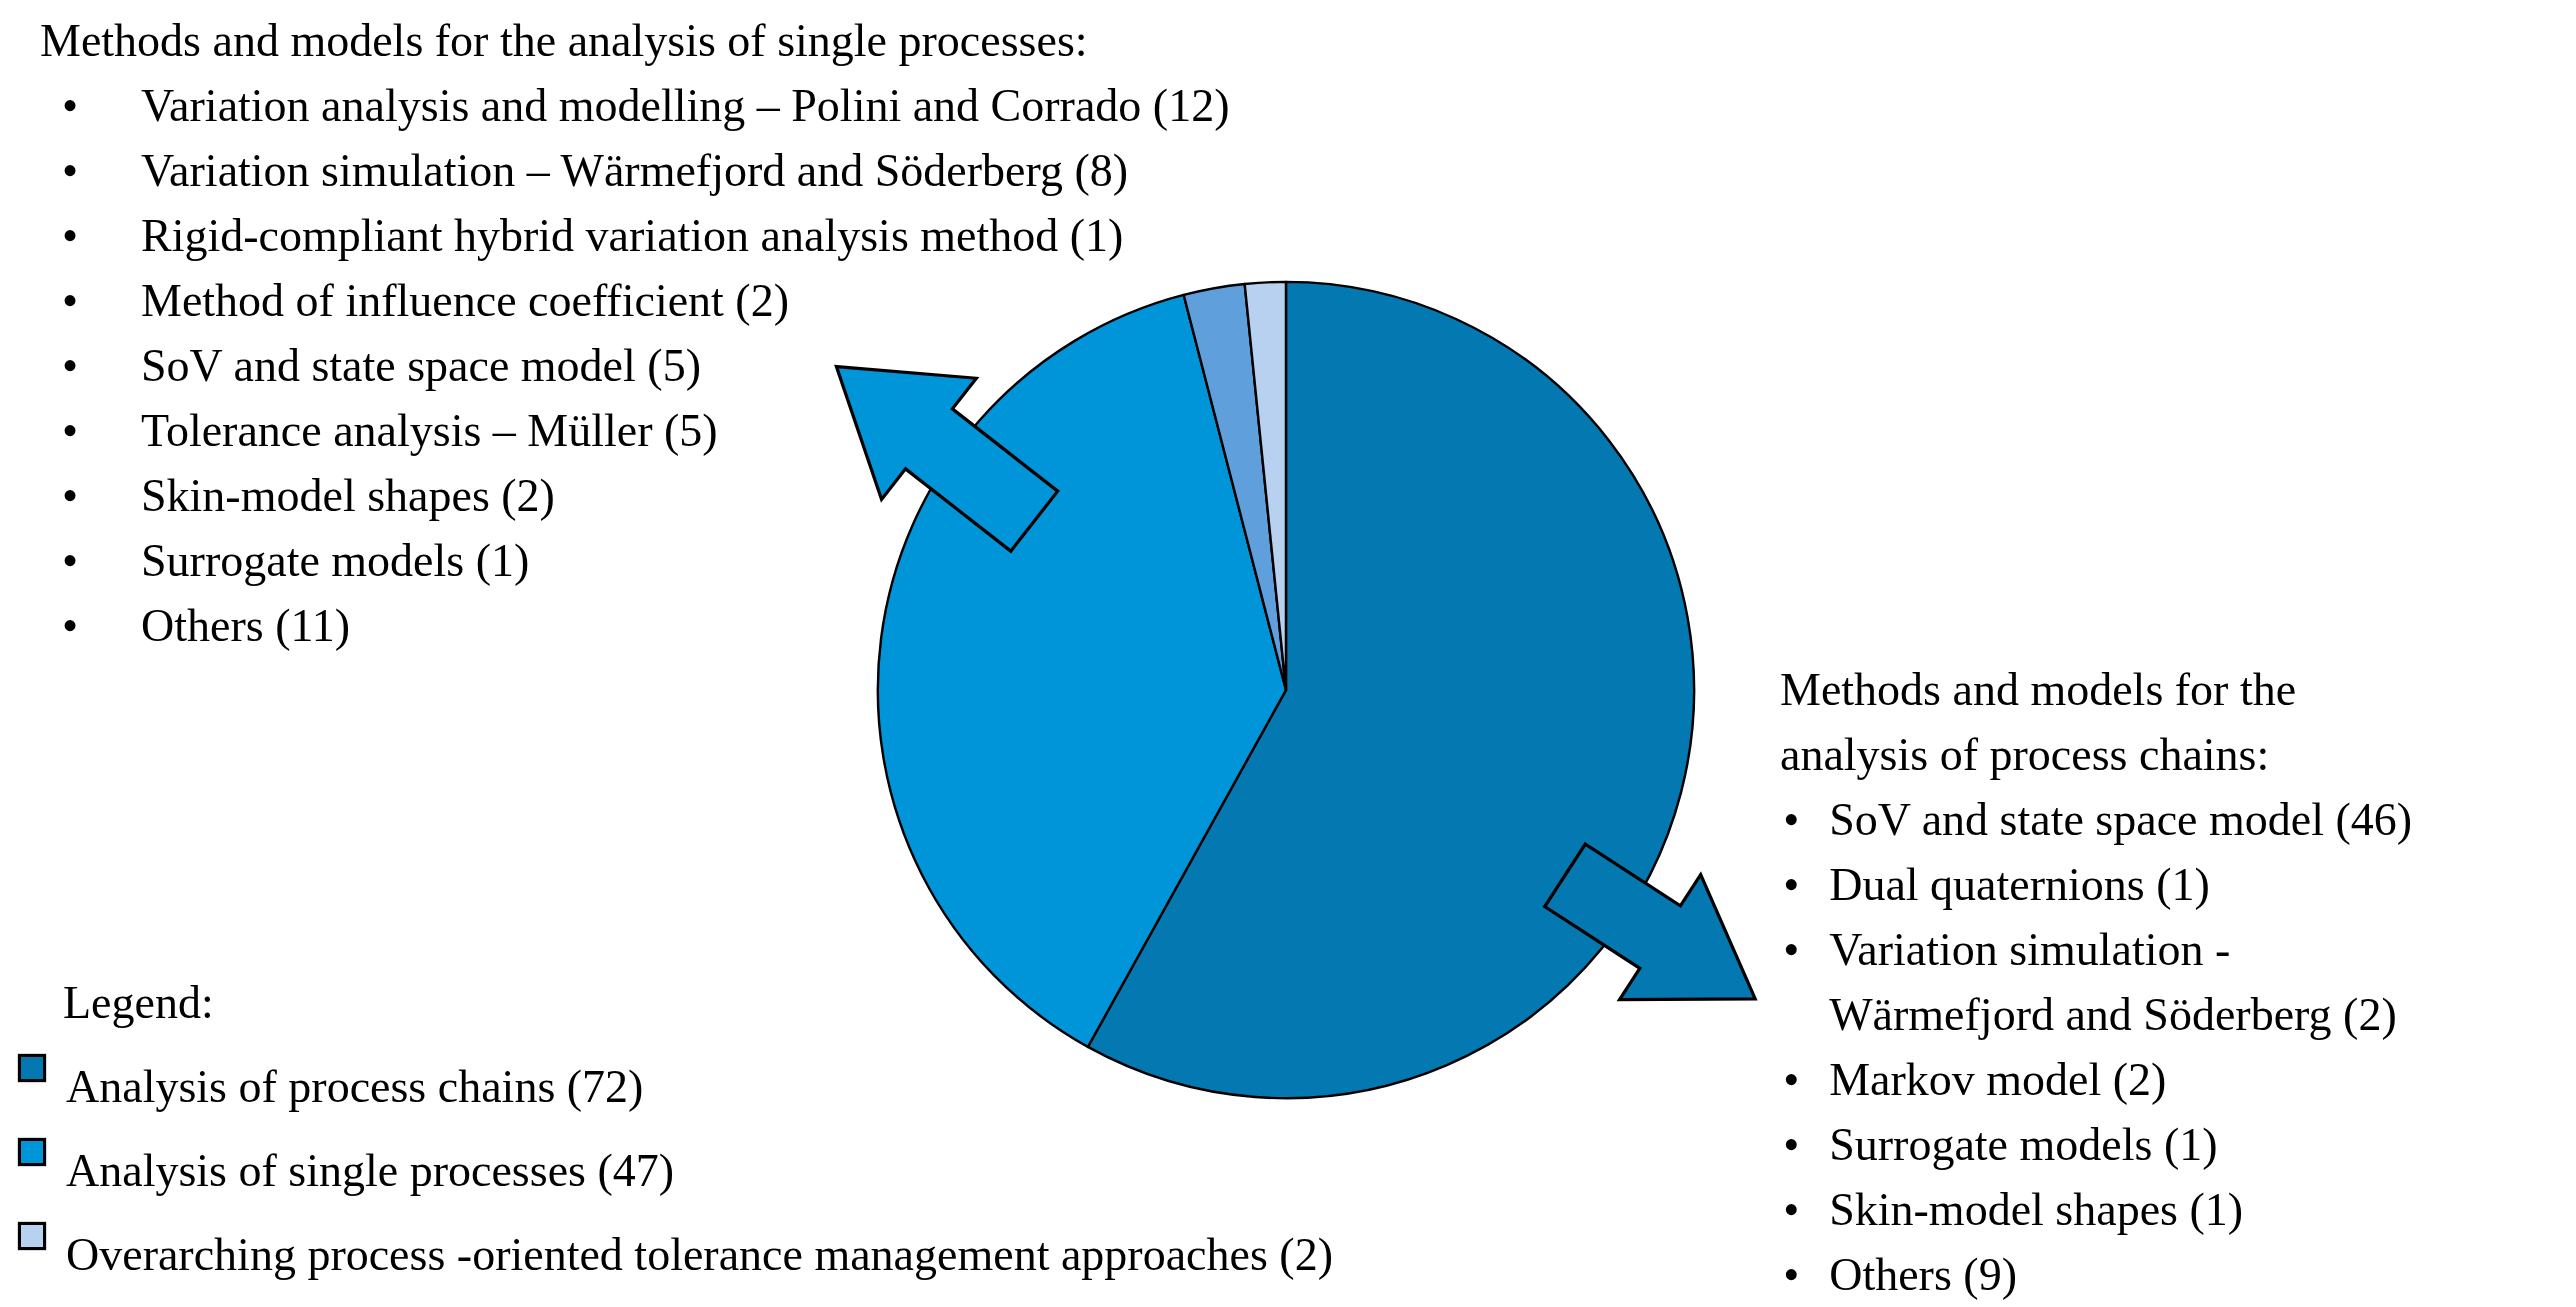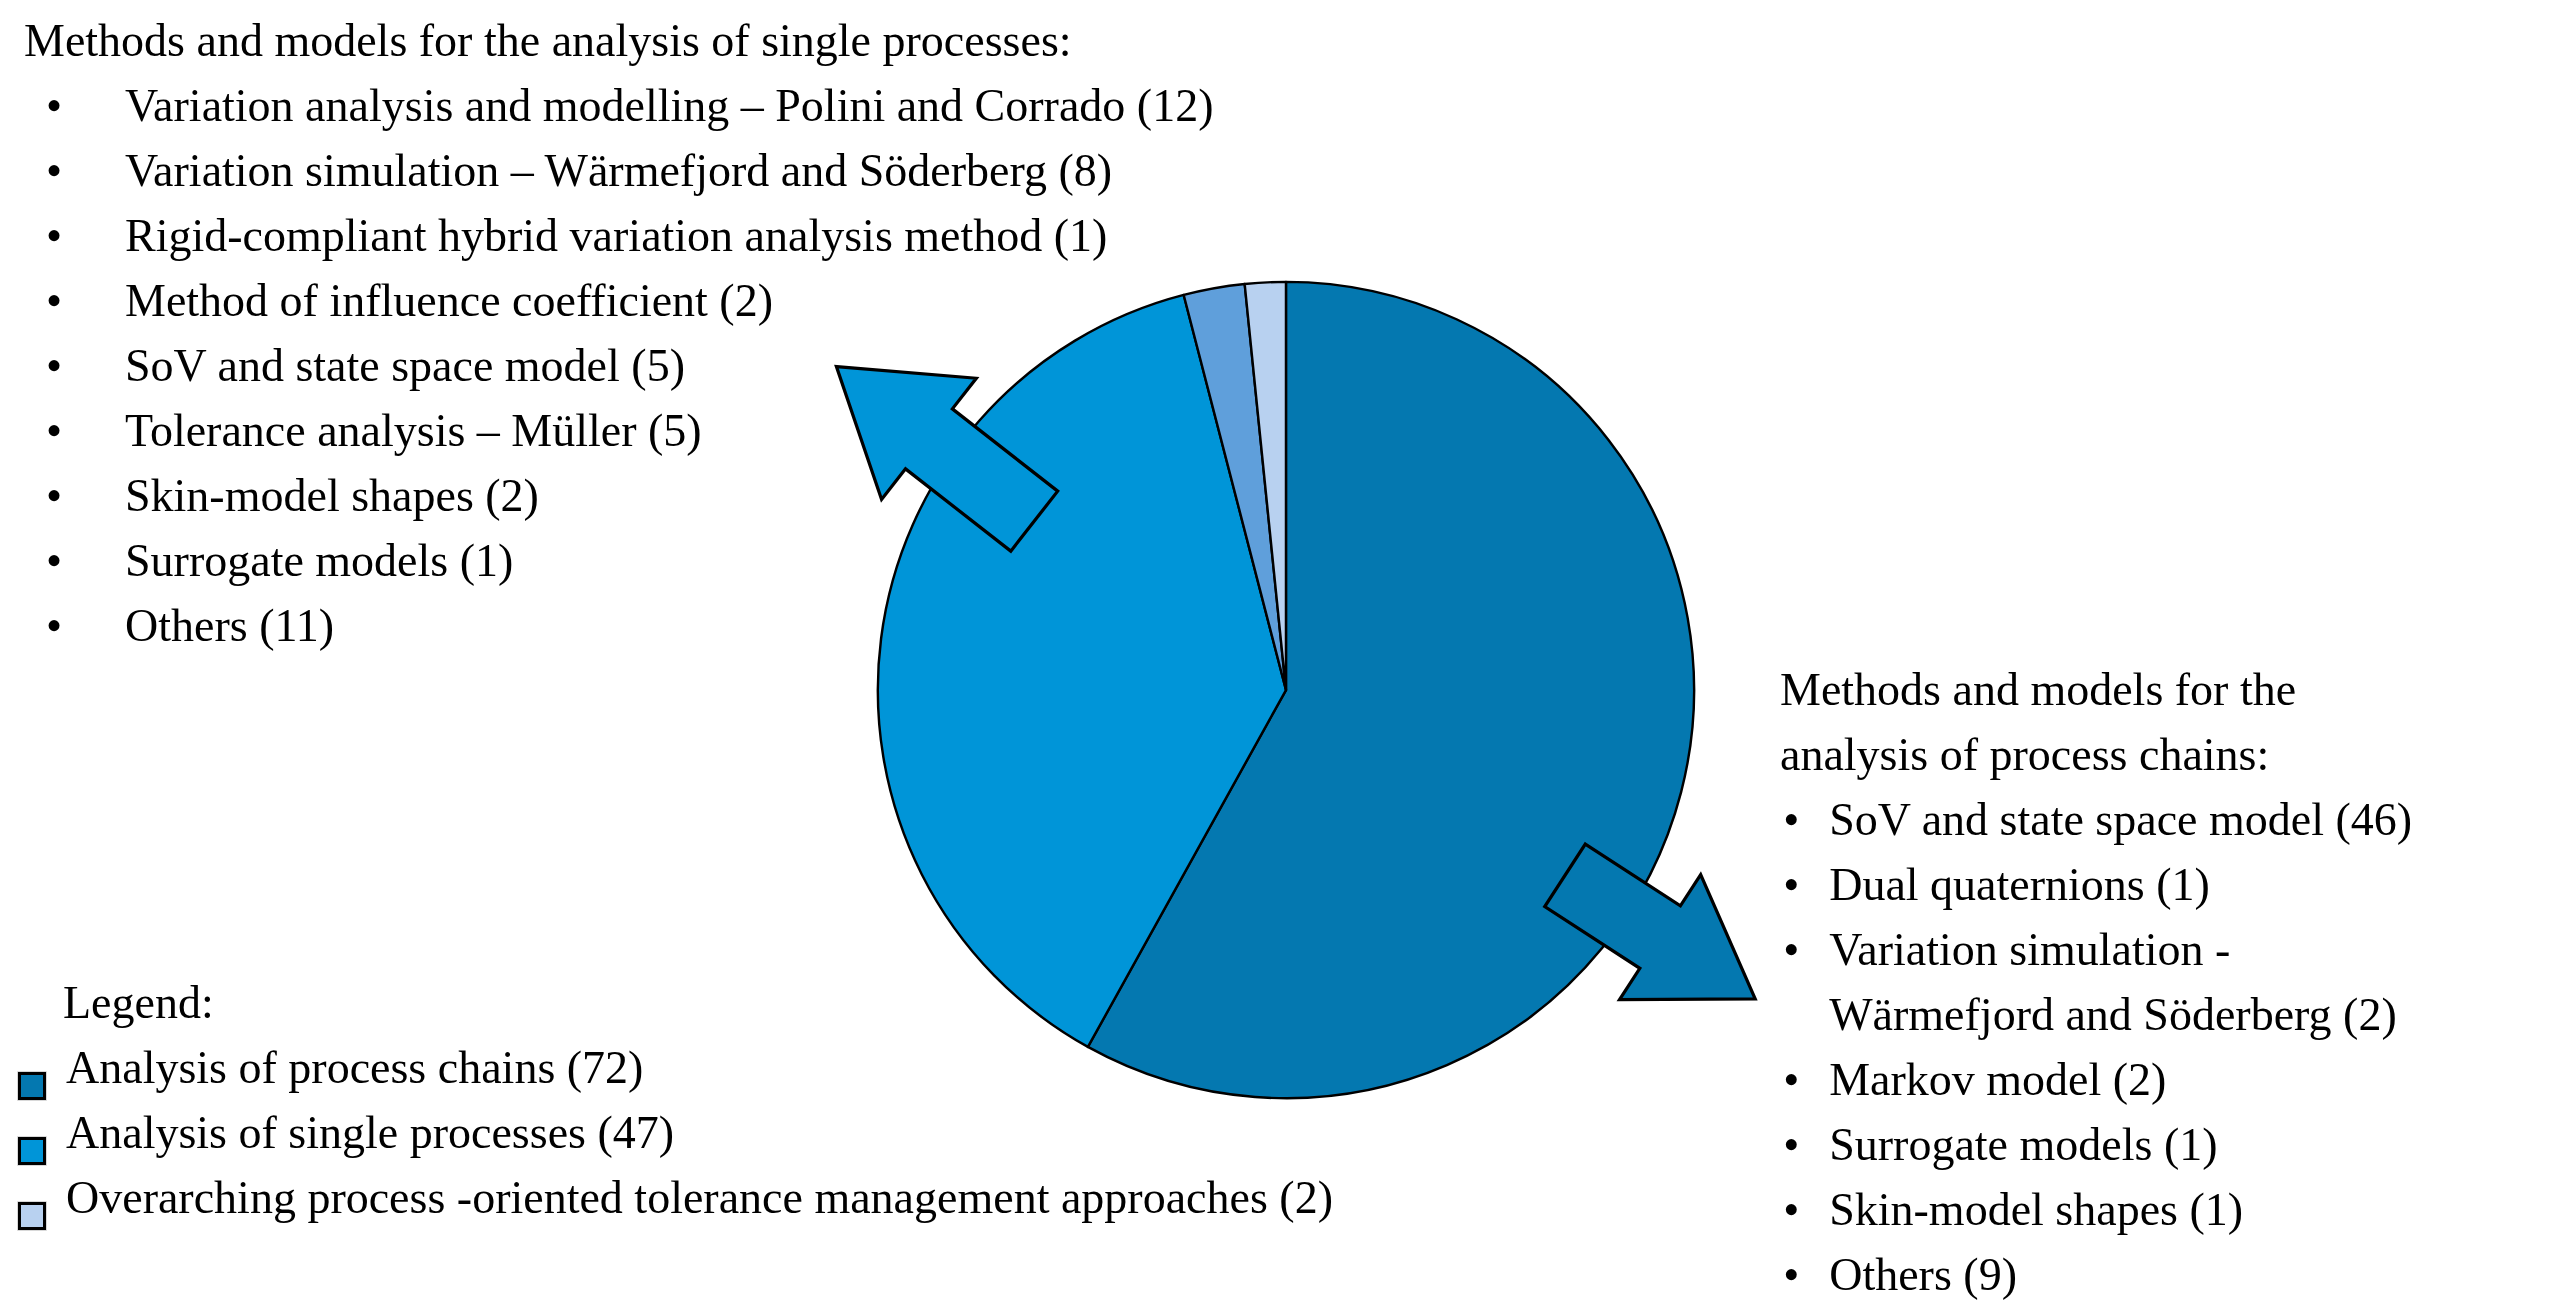--- a/index.html
+++ b/index.html
@@ -8,27 +8,27 @@
     width:2576px;height:1308px;
     background:#ffffff;
     font-family:"Liberation Serif","DejaVu Serif",serif;
     color:#000;
     overflow:hidden;
   }
   .txt{font-size:46px;line-height:65px;white-space:pre-line;}
   .block-title{font-size:46px;line-height:65px;white-space:pre-line;}
   .brow{display:flex;align-items:flex-start;}
   .bullet-col{flex:0 0 auto;text-align:left;}
-  #left-panel{position:absolute;left:24px;top:8px;width:1312px;}
+  #left-panel{position:absolute;left:40px;top:8px;width:1312px;}
   #left-panel .bullet-col{width:79px;padding-left:22px;box-sizing:content-box;}
   #right-panel{position:absolute;left:1780px;top:641px;width:794px;margin-top:16px;}
   #right-panel .bullet-col{width:46px;padding-left:3.2px;box-sizing:content-box;}
   #legend-panel{position:absolute;left:18px;top:970px;width:1620px;}
   #legend-title{padding-left:45px;}
-  .legend-row{display:flex;align-items:flex-end;height:65px;}
+  .legend-row{display:flex;align-items:flex-start;height:65px;margin-top:19px;}
   .legend-swatch{
     flex:0 0 auto;
     width:22px;height:22px;
     border:3.2px solid #000;
     margin-right:20px;
     box-shadow:0 0 0 0.8px #cfcfcf;
   }
   .legend-label{font-size:46px;line-height:65px;white-space:nowrap;}
   #pie-layer{position:absolute;left:0;top:0;width:2576px;height:1308px;}
 </style>

